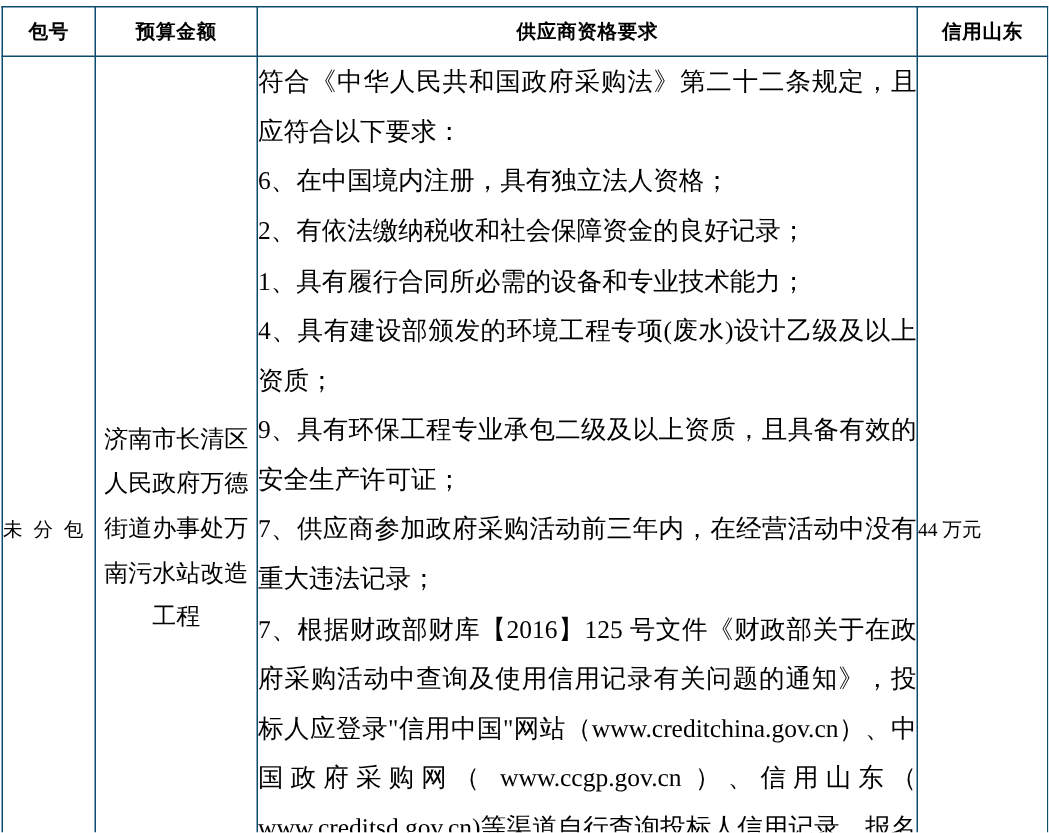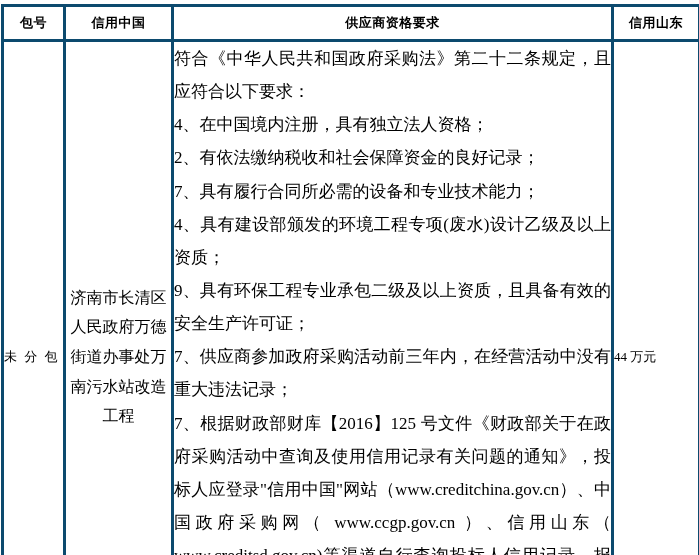--- a/index.html
+++ b/index.html
@@ -19,21 +19,21 @@
     background: #ffffff;
     box-sizing: border-box;
   }
   table.doc-table {
     border-collapse: collapse;
     width: 697px;
     margin: 4px 0 0 1px;
     table-layout: fixed;
   }
   table.doc-table td, table.doc-table th {
-    border: 3px solid #0c4a6e;
+    border: 1px solid #0c4a6e;
     vertical-align: middle;
     padding: 0;
   }
   th.col-head {
     font-weight: bold;
     font-size: 13px;
     text-align: center;
     height: 32px;
     letter-spacing: 0.5px;
   }
@@ -78,35 +78,35 @@
   <table class="doc-table">
     <colgroup>
       <col class="col-bagno">
       <col class="col-project">
       <col class="col-req">
       <col class="col-budget">
     </colgroup>
     <thead>
       <tr>
         <th class="col-head">包号</th>
-        <th class="col-head">信用中国</th>
+        <th class="col-head">预算金额</th>
         <th class="col-head">供应商资格要求</th>
         <th class="col-head">信用山东</th>
       </tr>
     </thead>
     <tbody>
       <tr>
         <td class="cell-bagno">未 分 包</td>
         <td class="cell-project">济南市长清区人民政府万德街道办事处万南污水站改造工程</td>
         <td class="cell-req">
           <div class="req-list">
             <p class="req-line">符合《中华人民共和国政府采购法》第二十二条规定，且应符合以下要求：</p>
-            <p class="req-line">4、在中国境内注册，具有独立法人资格；</p>
+            <p class="req-line">6、在中国境内注册，具有独立法人资格；</p>
             <p class="req-line">2、有依法缴纳税收和社会保障资金的良好记录；</p>
-            <p class="req-line">7、具有履行合同所必需的设备和专业技术能力；</p>
+            <p class="req-line">1、具有履行合同所必需的设备和专业技术能力；</p>
             <p class="req-line">4、具有建设部颁发的环境工程专项(废水)设计乙级及以上资质；</p>
             <p class="req-line">9、具有环保工程专业承包二级及以上资质，且具备有效的安全生产许可证；</p>
             <p class="req-line">7、供应商参加政府采购活动前三年内，在经营活动中没有重大违法记录；</p>
             <p class="req-line">7、根据财政部财库【2016】125 号文件《财政部关于在政府采购活动中查询及使用信用记录有关问题的通知》，投标人应登录"信用中国"网站（www.creditchina.gov.cn）、中国政府采购网（ www.ccgp.gov.cn ）、信用山东（ www.creditsd.gov.cn)等渠道自行查询投标人信用记录，报名时需提供查询结果截图(若为山东省外企业不需提供信用山东查询结果截图)；</p>
             <p class="req-line">9、本项目不接受联合体报价。</p>
           </div>
         </td>
         <td class="cell-budget">44 万元</td>
       </tr>
     </tbody>

